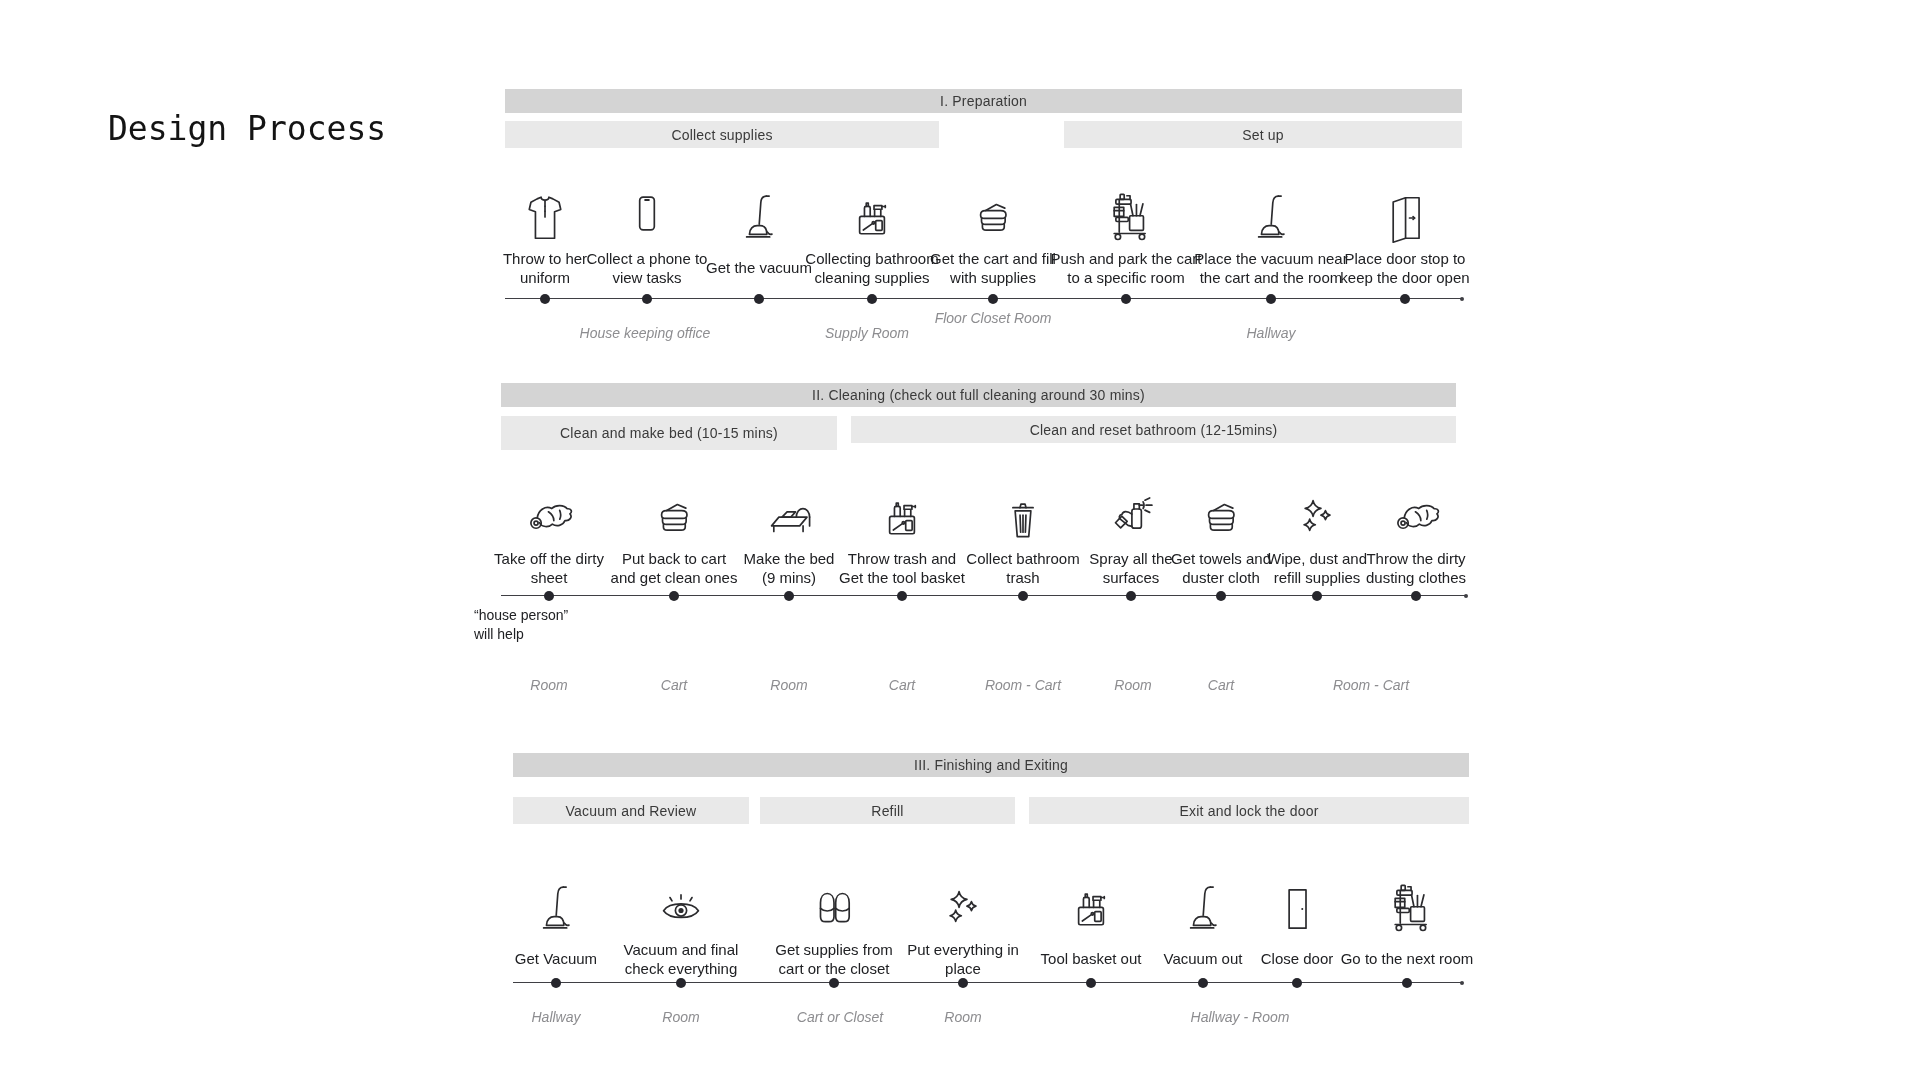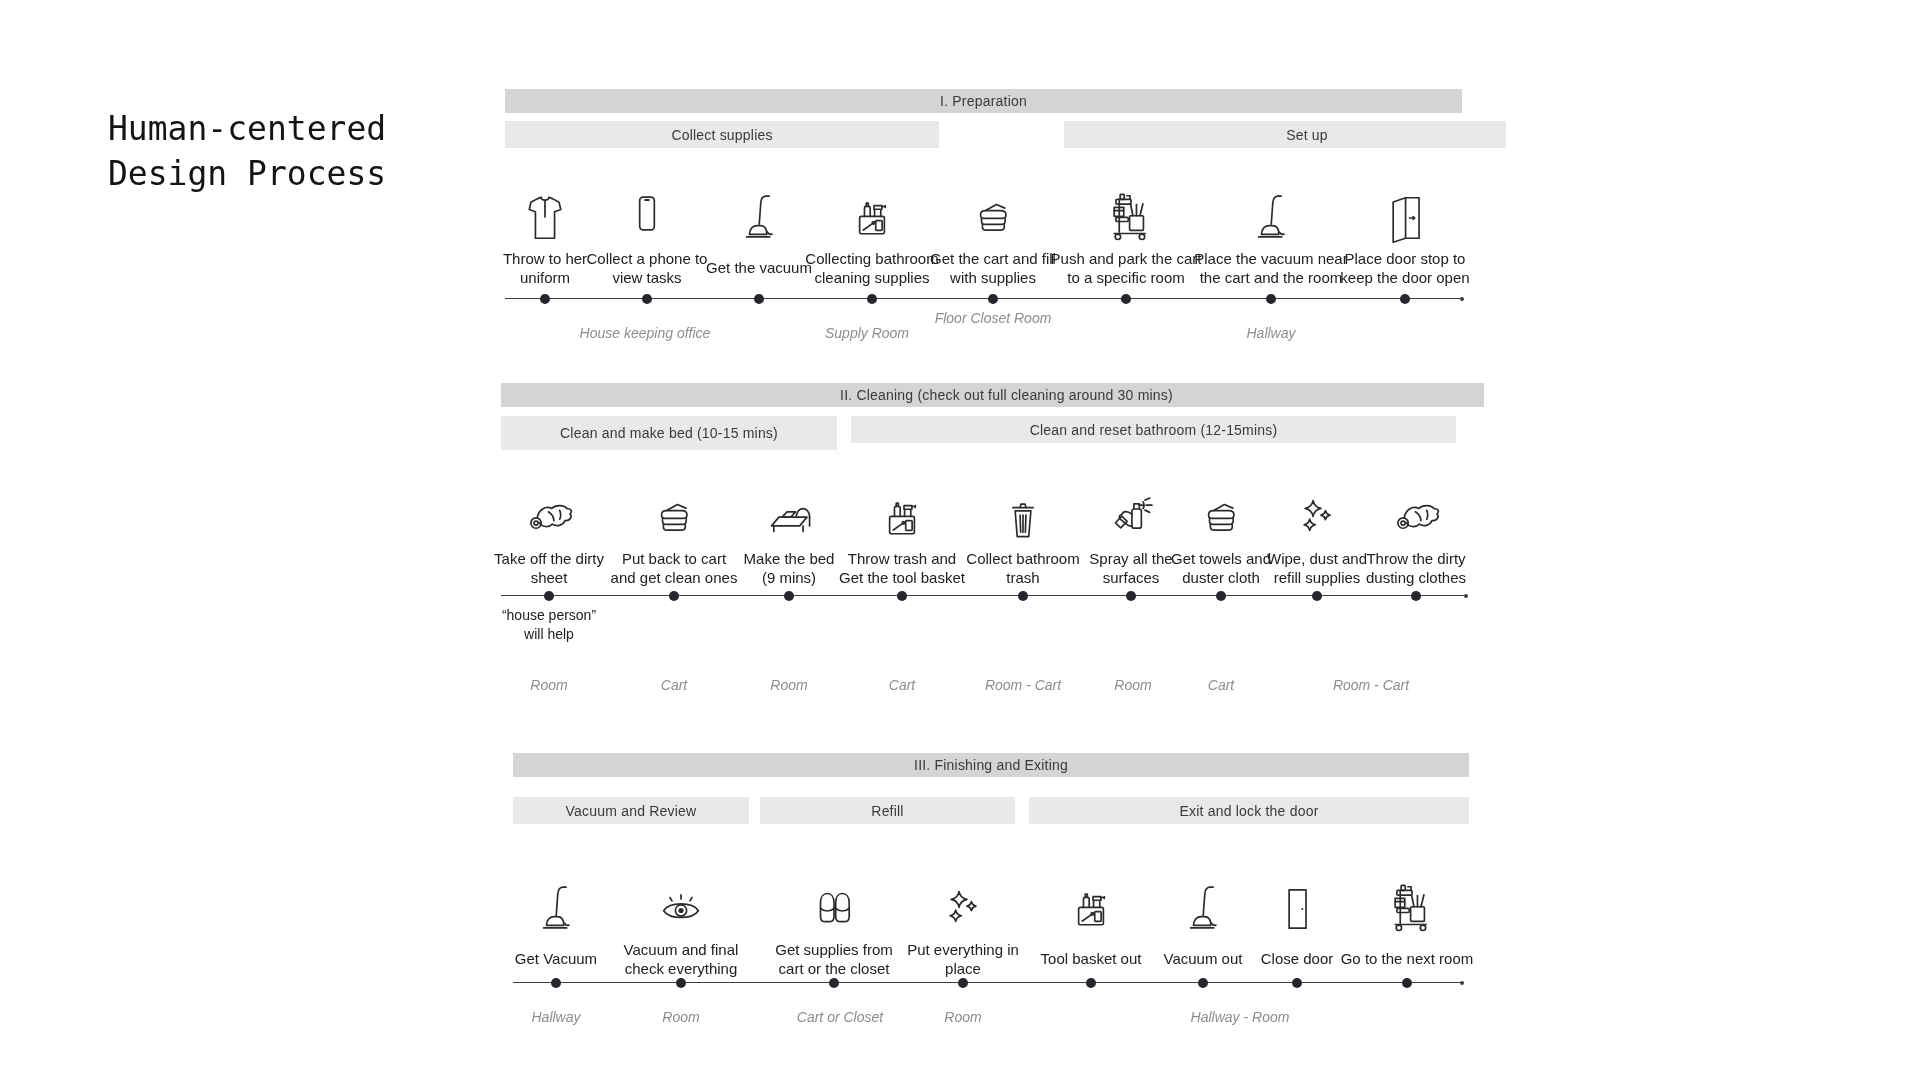--- a/index.html
+++ b/index.html
@@ -12,35 +12,34 @@
   .phase-header{background:var(--header-bar,#d4d4d4);}
   .group-header{background:var(--group-bar,#e9e9e9);}
   .step-icon{position:absolute;display:flex;align-items:flex-end;justify-content:center;
              color:var(--icon,#2b2b2e);}
   .step-icon svg{display:block;}
   .step-label{position:absolute;text-align:center;font-size:15px;line-height:19px;color:#202124;}
   .tl-line{position:absolute;height:1px;background:var(--line,#3f3f44);}
   .tl-dot{position:absolute;width:10px;height:10px;border-radius:50%;background:var(--dot,#26262c);}
   .tl-end{position:absolute;width:4px;height:4px;border-radius:50%;background:var(--line,#3f3f44);}
   .loc{position:absolute;text-align:center;font-style:italic;font-size:14px;color:var(--muted,#8d8d90);}
-  .note{position:absolute;text-align:center;font-size:14px;line-height:19px;color:#202124;}
+  .note{position:absolute;text-align:left;font-size:14px;line-height:19px;color:#202124;}
 </style>
 </head>
 <body>
 
 <div class="canvas">
   <div class="title">
-    <div>Human-centered</div>
     <div>Design Process</div>
   </div>
   <div id="diagram">
       <div class="phase">
         <div class="bar phase-header" style="left: 505px; top: 89px; width: 957px; height: 24px;">I. Preparation</div>
         <div class="bar group-header" style="left: 505px; top: 121px; width: 434px; height: 27px;">Collect supplies</div>
-        <div class="bar group-header" style="left: 1064px; top: 121px; width: 398px; height: 27px; padding-left: 44px;">Set up</div>
+        <div class="bar group-header" style="left: 1064px; top: 121px; width: 398px; height: 27px;">Set up</div>
         <div class="tl-line" style="left: 505px; top: 298px; width: 957px;"></div>
         <div class="tl-end" style="left: 1460px; top: 296.5px;"></div>
         <div class="step-icon" style="left: 516px; top: 187px; width: 58px; height: 58px;">
           <svg viewBox="0 0 48 48" width="54" height="54" fill="none" stroke="currentColor" stroke-width="1.5" stroke-linecap="round" stroke-linejoin="round">
             <path d="M20.5 5.5 L17 7 L11.5 10 L10 16.5 L15.5 18.5 L15.5 42 L32.5 42 L32.5 18.5 L38 16.5 L36.5 10 L31 7 L27.5 5.5 C27.2 9 20.8 9 20.5 5.5 Z"></path>
             <path d="M24 9 L24 23"></path>
             <circle cx="24" cy="13.5" r="0.7" fill="currentColor" stroke="none"></circle>
             <circle cx="24" cy="18" r="0.7" fill="currentColor" stroke="none"></circle>
           </svg>
         </div>
@@ -154,21 +153,21 @@
           <div>Place door stop to</div>
           <div>keep the door open</div>
         </div>
         <div class="tl-dot" style="left: 1400px; top: 293.5px;"></div>
         <div class="loc" style="left: 555px; top: 325px; width: 180px;">House keeping office</div>
         <div class="loc" style="left: 777px; top: 325px; width: 180px;">Supply Room</div>
         <div class="loc" style="left: 903px; top: 310px; width: 180px;">Floor Closet Room</div>
         <div class="loc" style="left: 1181px; top: 325px; width: 180px;">Hallway</div>
       </div>
       <div class="phase">
-        <div class="bar phase-header" style="left: 501px; top: 383px; width: 955px; height: 24px; padding-left: 28px;">II. Cleaning (check out full cleaning around 30 mins)</div>
+        <div class="bar phase-header" style="left: 501px; top: 383px; width: 955px; height: 24px;">II. Cleaning (check out full cleaning around 30 mins)</div>
         <div class="bar group-header" style="left: 501px; top: 416px; width: 336px; height: 34px;">Clean and make bed (10-15 mins)</div>
         <div class="bar group-header" style="left: 851px; top: 416px; width: 605px; height: 27px;">Clean and reset bathroom (12-15mins)</div>
         <div class="tl-line" style="left: 501px; top: 595px; width: 965px;"></div>
         <div class="tl-end" style="left: 1464px; top: 593.5px;"></div>
         <div class="step-icon" style="left: 520px; top: 487px; width: 58px; height: 58px;">
           <svg viewBox="0 0 48 48" width="54" height="54" fill="none" stroke="currentColor" stroke-width="1.5" stroke-linecap="round" stroke-linejoin="round">
             <circle cx="12.5" cy="28.5" r="4.6"></circle>
             <circle cx="12.5" cy="28.5" r="1.8"></circle>
             <path d="M13.5 24 C14.5 16.5 21 12.8 26.5 15.6 C30 11.8 37.5 12.2 40.2 15.8 C43.8 15.4 45 18.4 42.6 20.3 C45.2 23.2 42.2 26.8 38.2 26.2 C36.4 30.8 30.6 32 27 29.4 C23.6 32.8 17.4 32.2 15.6 28.2"></path>
             <path d="M23.5 18.5 C26.5 20.5 28.3 23.5 28.3 26.3"></path>

